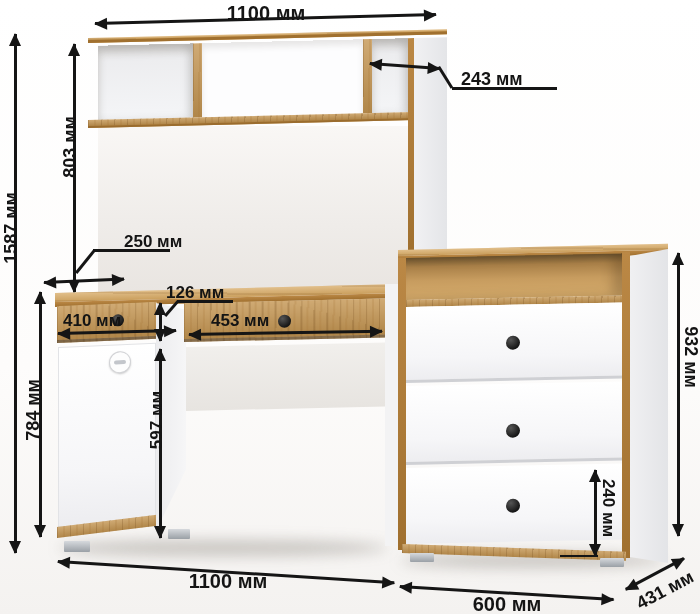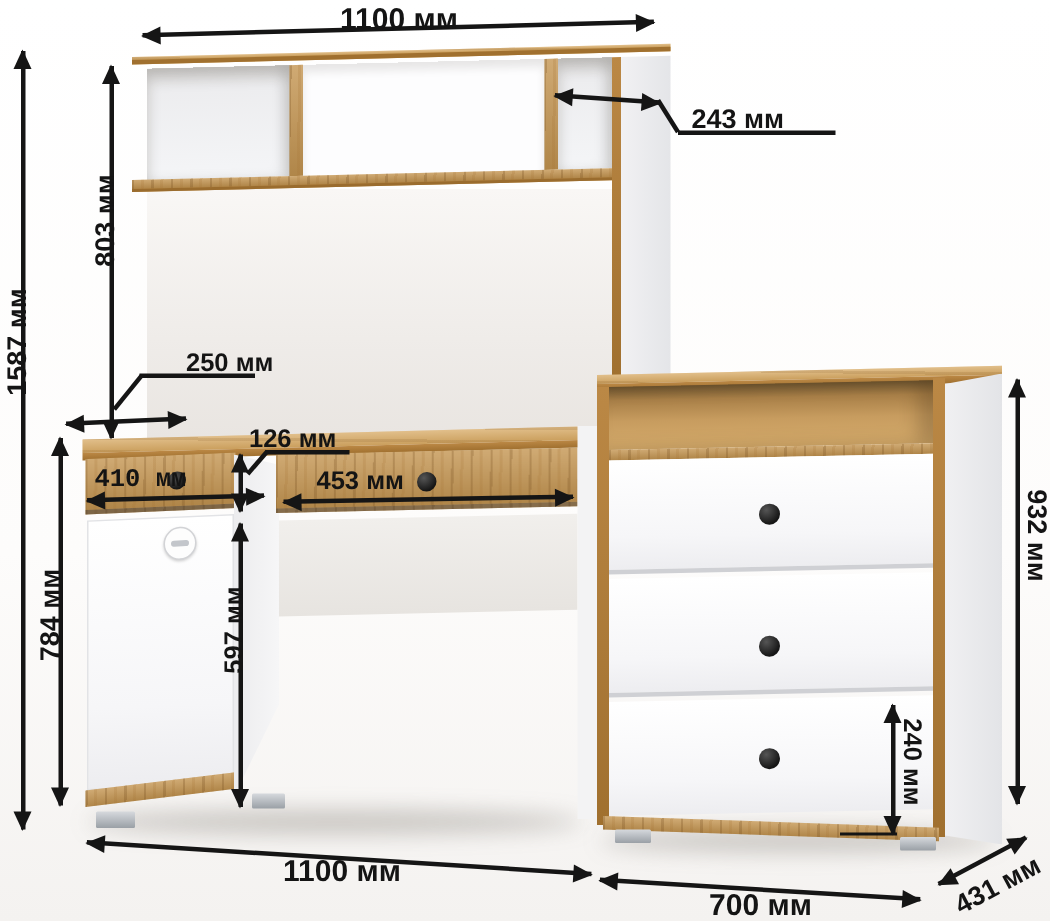--- a/index.html
+++ b/index.html
@@ -145,23 +145,23 @@
   <div class="leader" style="left:177px;top:300px;width:56px;"></div>
   <div class="leader" style="left:164px;top:315px;width:20px;transform:rotate(-49deg);"></div>
   <div class="leader" style="left:560px;top:555px;width:38px;height:2px;"></div>
 
   <div class="dim big center-h" style="left:266px;top:3px;">1100 мм</div>
   <div class="dim med" style="left:461px;top:70px;text-align:center;">243 мм</div>
   <div class="dim med rot-l" style="left:70px;top:147px;">803 мм</div>
   <div class="dim med rot-l" style="left:11px;top:228px;">1587 мм</div>
   <div class="dim" style="left:124px;top:233px;">250 мм</div>
   <div class="dim" style="left:166px;top:284px;">126 мм</div>
-  <div class="dim" style="left:63px;top:312px;font-family:Liberation Mono, monospace;">410 мм</div>
+  <div class="dim" style="left:63px;top:312px;">410 мм</div>
   <div class="dim" style="left:211px;top:312px;">453 мм</div>
   <div class="dim rot-l" style="left:156px;top:420px;">597 мм</div>
   <div class="dim med rot-l" style="left:33px;top:410px;">784 мм</div>
   <div class="dim med rot-r" style="left:691px;top:357px;">932 мм</div>
   <div class="dim rot-r" style="left:608px;top:508px;">240 мм</div>
   <div class="dim big center-h" style="left:228px;top:571px;">1100 мм</div>
-  <div class="dim big center-h" style="left:507px;top:594px;">700 мм</div>
+  <div class="dim big center-h" style="left:507px;top:594px;">600 мм</div>
   <div class="dim med rot-diag" style="left:665px;top:590px;">431 мм</div>
 
 </div>
 
 </body></html>

